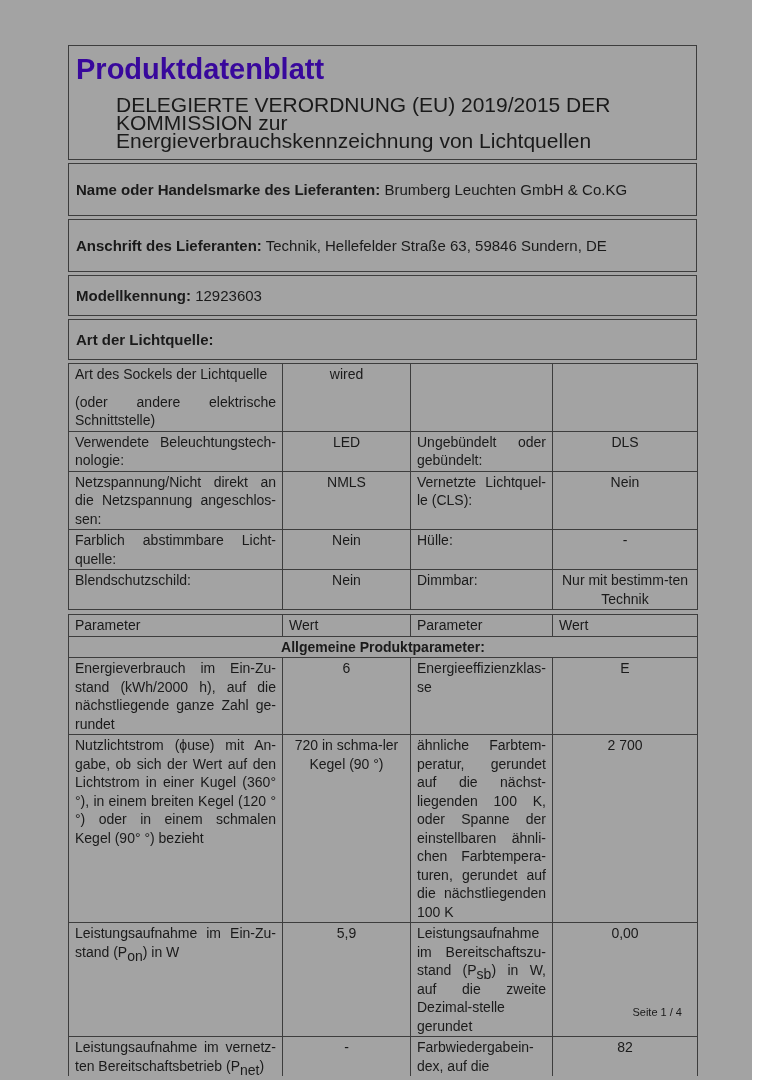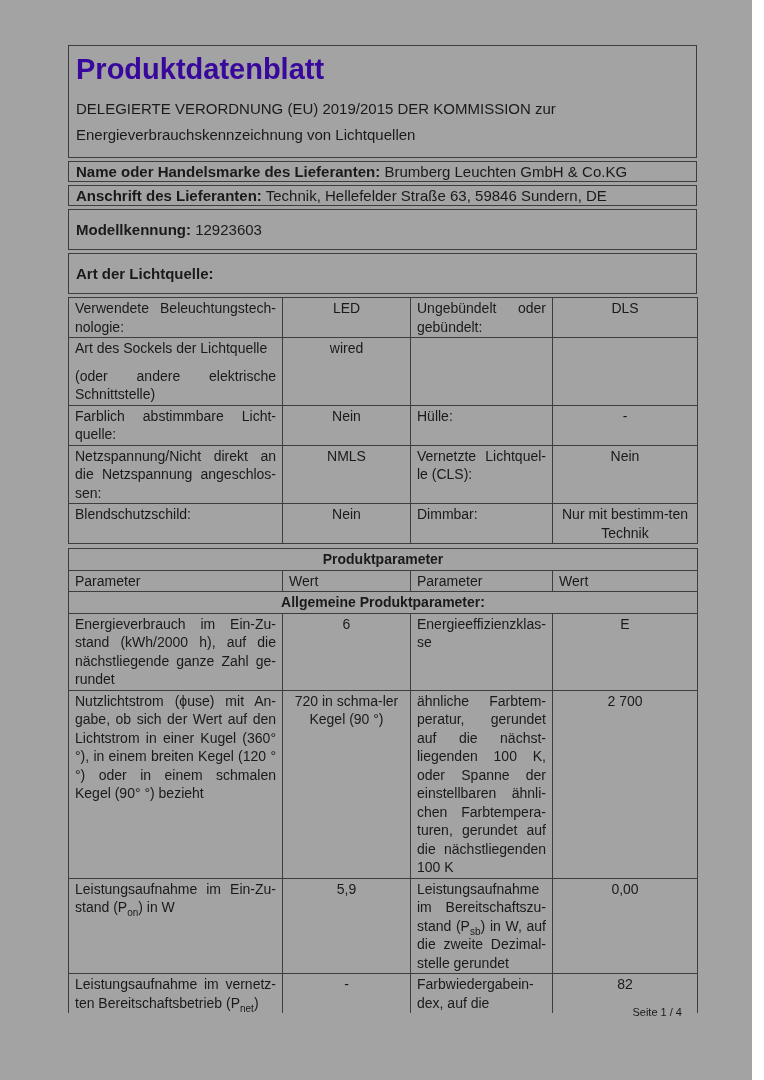--- a/index.html
+++ b/index.html
@@ -15,37 +15,38 @@
   }
   .content {
     position: absolute;
     left: 68px;
     top: 45px;
     width: 629px;
   }
   .box {
     border: 1px solid #3d3d3d;
     margin-bottom: 3px;
-    padding: 0 7px;
+    padding: 16px 7px;
     font-size: 15px;
     line-height: 19px;
   }
   .box.compact { padding: 10px 7px; }
   .title-box { padding: 5px 7px 9px 7px; }
   h1.doc-title {
     font-size: 29px;
     line-height: 36px;
     font-weight: bold;
     color: #38089c;
     margin: 0 0 9px 0;
   }
   .regulation {
-    font-size: 15px;
-    line-height: 26px;
+    font-size: 21px;
+    line-height: 18px;
     white-space: pre-line;
+    margin-left: 40px;
   }
   .lbl { font-weight: bold; }
   .val { font-weight: normal; }
   table.grid {
     border-collapse: collapse;
     table-layout: fixed;
     width: 629px;
     font-size: 14px;
     line-height: 18.5px;
     margin-bottom: 4px;
@@ -55,21 +56,21 @@
     vertical-align: top;
     padding: 1px 6px;
     overflow-wrap: break-word;
   }
   td.param { text-align: justify; }
   td.value { text-align: center; }
   td.band  { text-align: center; font-weight: bold; }
   tr.colhdr td { text-align: left; }
   .para2 { margin-top: 9px; }
   tr.clipped td { border-bottom: none; }
-  sub { font-size: 10px; line-height: 0; }
+  sub { font-size: 14px; line-height: 0; }
   .footer {
     position: absolute;
     top: 1006px;
     right: 70px;
     font-size: 11px;
     line-height: 13px;
     color: #1a1a1a;
   }
 </style>
 </head>
@@ -105,66 +106,63 @@
 
     <table class="grid">
       <colgroup>
         <col style="width:214px">
           <col style="width:128px">
           <col style="width:142px">
           <col style="width:145px">
       </colgroup>
       <tbody>
         <tr>
-          <td class="param">Verwendete Beleuchtungstech-nologie:</td>
-          <td class="value">LED</td>
-          <td class="param">Ungebündelt oder gebündelt:</td>
-          <td class="value">DLS</td>
-        </tr>
-        <tr>
           <td class="param">
             <p>Art des Sockels der Lichtquelle</p>
             <p class="para2">(oder andere elektrische Schnittstelle)</p>
           </td>
           <td class="value">wired</td>
           <td class="param"></td>
           <td class="value"></td>
         </tr>
         <tr>
+          <td class="param">Verwendete Beleuchtungstech-nologie:</td>
+          <td class="value">LED</td>
+          <td class="param">Ungebündelt oder gebündelt:</td>
+          <td class="value">DLS</td>
+        </tr>
+        <tr>
+          <td class="param">Netzspannung/Nicht direkt an die Netzspannung angeschlos-sen:</td>
+          <td class="value">NMLS</td>
+          <td class="param">Vernetzte Lichtquel-le (CLS):</td>
+          <td class="value">Nein</td>
+        </tr>
+        <tr>
           <td class="param">Farblich abstimmbare Licht-quelle:</td>
           <td class="value">Nein</td>
           <td class="param">Hülle:</td>
           <td class="value">-</td>
-        </tr>
-        <tr>
-          <td class="param">Netzspannung/Nicht direkt an die Netzspannung angeschlos-sen:</td>
-          <td class="value">NMLS</td>
-          <td class="param">Vernetzte Lichtquel-le (CLS):</td>
-          <td class="value">Nein</td>
         </tr>
         <tr>
           <td class="param">Blendschutzschild:</td>
           <td class="value">Nein</td>
           <td class="param">Dimmbar:</td>
           <td class="value">Nur mit bestimm-ten Technik</td>
         </tr>
       </tbody>
     </table>
 
     <table class="grid">
       <colgroup>
         <col style="width:214px">
           <col style="width:128px">
           <col style="width:142px">
           <col style="width:145px">
       </colgroup>
       <tbody>
-        <tr>
-          <td class="band" colspan="4">Produktparameter</td>
-        </tr>
         <tr class="colhdr">
           <td>Parameter</td>
           <td>Wert</td>
           <td>Parameter</td>
           <td>Wert</td>
         </tr>
         <tr>
           <td class="band" colspan="4">Allgemeine Produktparameter:</td>
         </tr>
         <tr>

